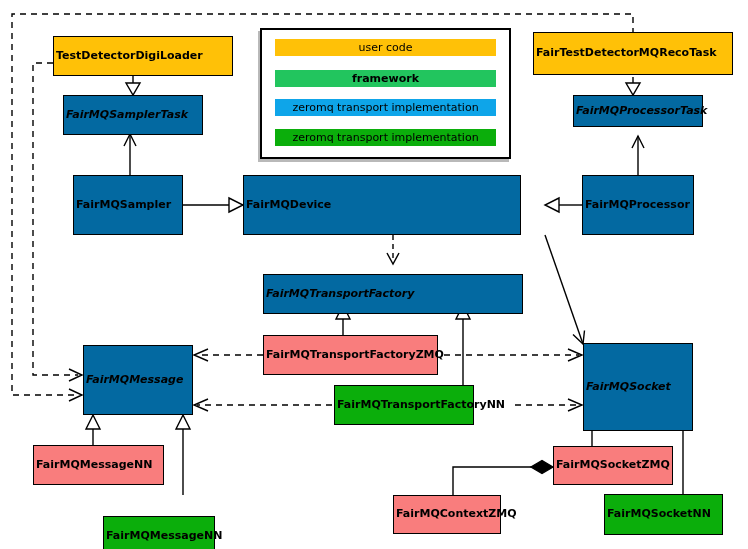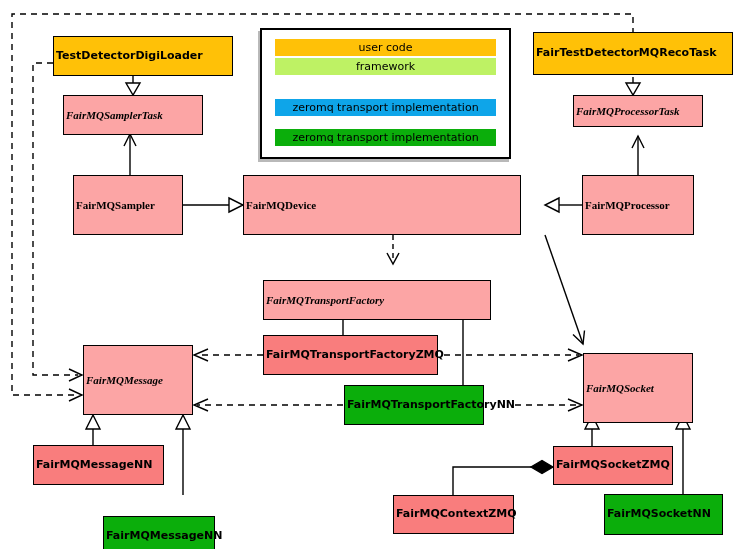--- a/index.html
+++ b/index.html
@@ -8,21 +8,21 @@
     font-family:"DejaVu Sans","Liberation Sans",sans-serif;overflow:hidden;
   }
   #edges{position:absolute;left:0;top:0;width:748px;height:549px;}
   .node{
     position:absolute;box-sizing:border-box;border:1.6px solid #000;
     display:flex;align-items:center;justify-content:flex-start;text-align:center;
     font-weight:bold;font-size:11px;color:#000;line-height:1.1;padding:2px;
   }
   .abstract{font-style:italic;}
   .cat-user{background:#FFC107;}
-  .cat-fw{background:#fca5a5;font-family:Liberation Serif, serif;}
+  .cat-fw{background:#0369a1;}
   .cat-zmq{background:#F97D7D;}
   .cat-nn{background:#0BAE0B;}
   #legend{
     position:absolute;left:260px;top:28px;width:247px;height:127px;
     background:#fff;border:2px solid #000;box-shadow:-2px 3px 0 #b9b9b9;
   }
   .legend-bar{
     position:absolute;left:13px;width:221px;height:17px;
     display:flex;align-items:center;justify-content:center;
     font-size:11px;font-weight:normal;color:#000;
@@ -138,21 +138,21 @@
     <g>
       <path d="M453,495 V467 H531"></path>
       <polygon points="553,467 542,460.5 531,467 542,473.5" fill="#000"></polygon>
     </g>
   </svg>
 
   <div id="legend">
     <div class="legend-bar" style="top:9px;background:#FFC107;">
       <span>user code</span>
     </div>
-    <div class="legend-bar" style="top:28px;background:#bef264;">
+    <div class="legend-bar" style="top:40px;background:#22c55e;font-weight:bold;">
       <span>framework</span>
     </div>
     <div class="legend-bar" style="top:69px;background:#0ea5e9;">
       <span>zeromq transport implementation</span>
     </div>
     <div class="legend-bar" style="top:99px;background:#0BAE0B;">
       <span>zeromq transport implementation</span>
     </div>
   </div>
 
@@ -177,49 +177,49 @@
   </div>
 
   <div class="node cat-fw" style="left:243px;top:175px;width:278px;height:60px;">
     <span>FairMQDevice</span>
   </div>
 
   <div class="node cat-fw" style="left:582px;top:175px;width:112px;height:60px;">
     <span>FairMQProcessor</span>
   </div>
 
-  <div class="node cat-fw abstract" style="left:263px;top:280px;width:228px;height:40px;">
+  <div class="node cat-fw abstract" style="left:263px;top:274px;width:260px;height:40px;">
     <span>FairMQTransportFactory</span>
   </div>
 
   <div class="node cat-zmq" style="left:263px;top:335px;width:175px;height:40px;">
     <span>FairMQTransportFactoryZMQ</span>
   </div>
 
   <div class="node cat-fw abstract" style="left:83px;top:345px;width:110px;height:70px;">
     <span>FairMQMessage</span>
   </div>
 
-  <div class="node cat-nn" style="left:344px;top:385px;width:140px;height:40px;">
+  <div class="node cat-nn" style="left:334px;top:385px;width:140px;height:40px;">
     <span>FairMQTransportFactoryNN</span>
   </div>
 
-  <div class="node cat-fw abstract" style="left:583px;top:353px;width:110px;height:70px;">
+  <div class="node cat-fw abstract" style="left:583px;top:343px;width:110px;height:88px;">
     <span>FairMQSocket</span>
   </div>
 
   <div class="node cat-zmq" style="left:33px;top:445px;width:131px;height:40px;">
     <span>FairMQMessageNN</span>
   </div>
 
   <div class="node cat-nn" style="left:103px;top:516px;width:112px;height:40px;">
     <span>FairMQMessageNN</span>
   </div>
 
-  <div class="node cat-zmq" style="left:393px;top:495px;width:121px;height:39px;">
+  <div class="node cat-zmq" style="left:393px;top:495px;width:108px;height:39px;">
     <span>FairMQContextZMQ</span>
   </div>
 
   <div class="node cat-zmq" style="left:553px;top:446px;width:120px;height:39px;">
     <span>FairMQSocketZMQ</span>
   </div>
 
   <div class="node cat-nn" style="left:604px;top:494px;width:119px;height:41px;">
     <span>FairMQSocketNN</span>
   </div>

